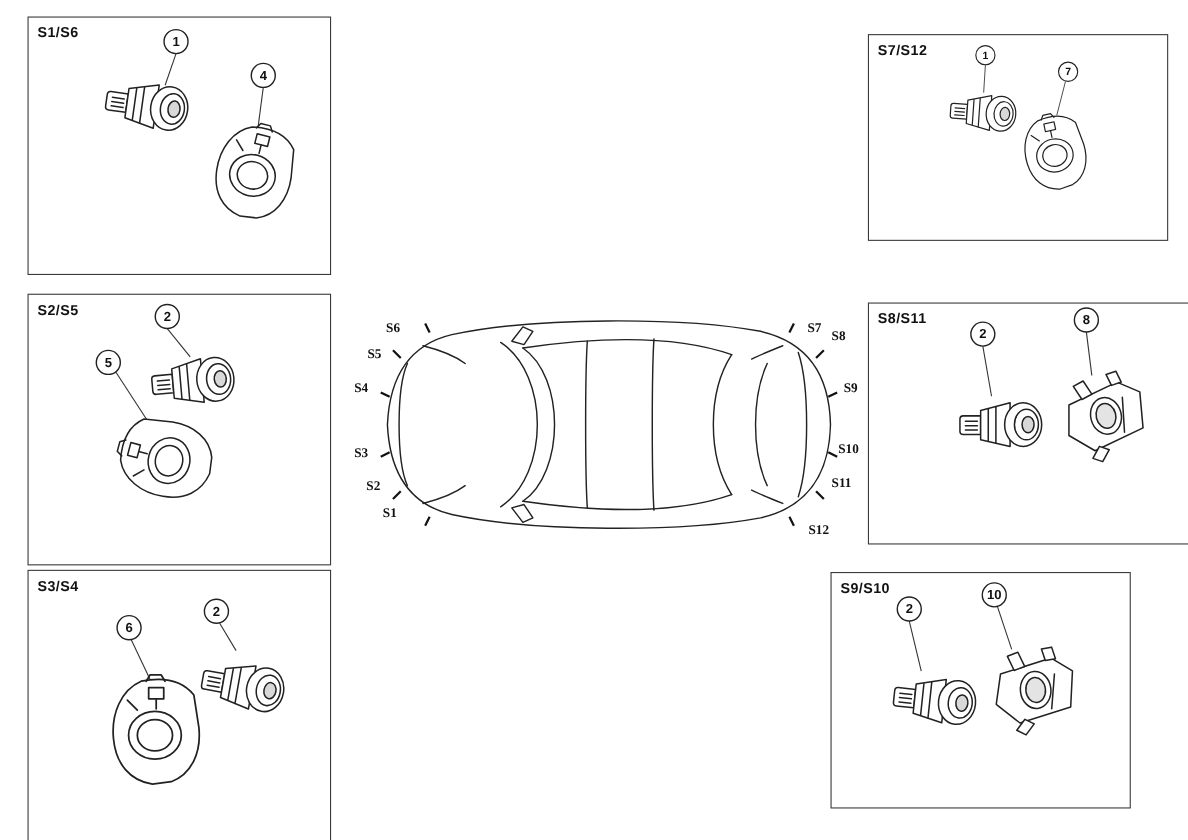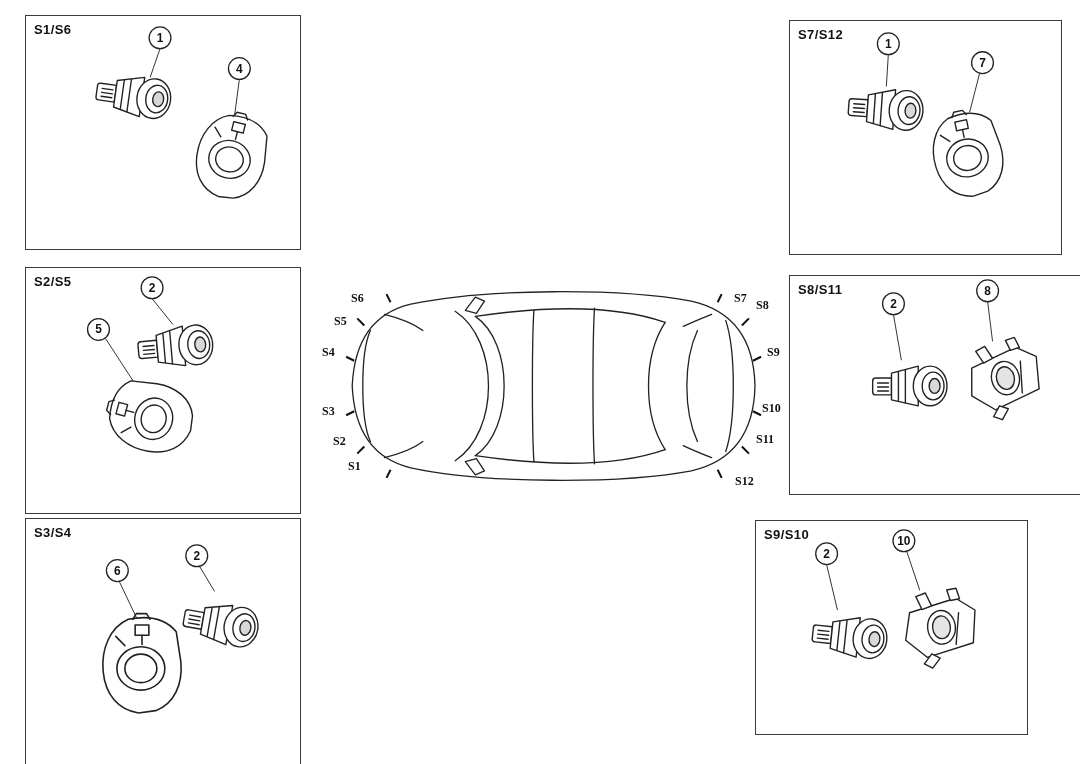--- a/index.html
+++ b/index.html
@@ -122,21 +122,21 @@
         <circle class="callout-circle" cx="92" cy="37" r="11"></circle>
         <text class="callout-text" x="92" y="41">6</text>
       </g>
       <g>
         <circle class="callout-circle" cx="172" cy="22" r="11"></circle>
         <text class="callout-text" x="172" y="26">2</text>
       </g>
     </svg>
   </div>
 
-  <div class="panel" style="left:789px; top:20px; width:273px; height:235px">
+  <div class="panel" style="left:789px; top:31px; width:273px; height:188px">
     <div class="panel-label">S7/S12</div>
     <svg class="panel-art" viewBox="0 0 273 235">
       <line class="leader" x1="99" y1="34" x2="97" y2="66"></line>
       <line class="leader" x1="191" y1="53" x2="181" y2="92"></line>
       <use href="#sym-sensor" transform="translate(58,60) rotate(4 42 28)"></use>
       <use href="#sym-bracket-ring" transform="translate(140,88) rotate(-12 39 46)"></use>
       <g>
         <circle class="callout-circle" cx="99" cy="23" r="11"></circle>
         <text class="callout-text" x="99" y="27">1</text>
       </g>

